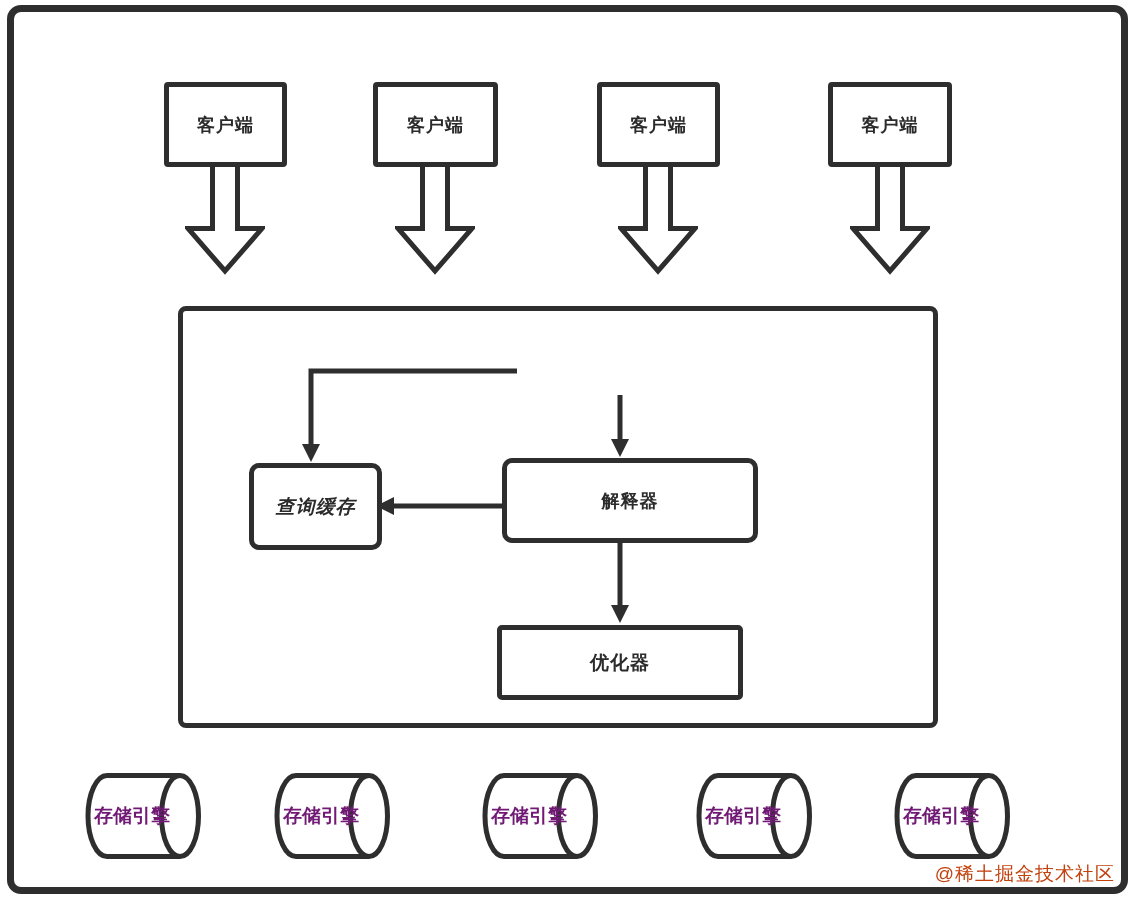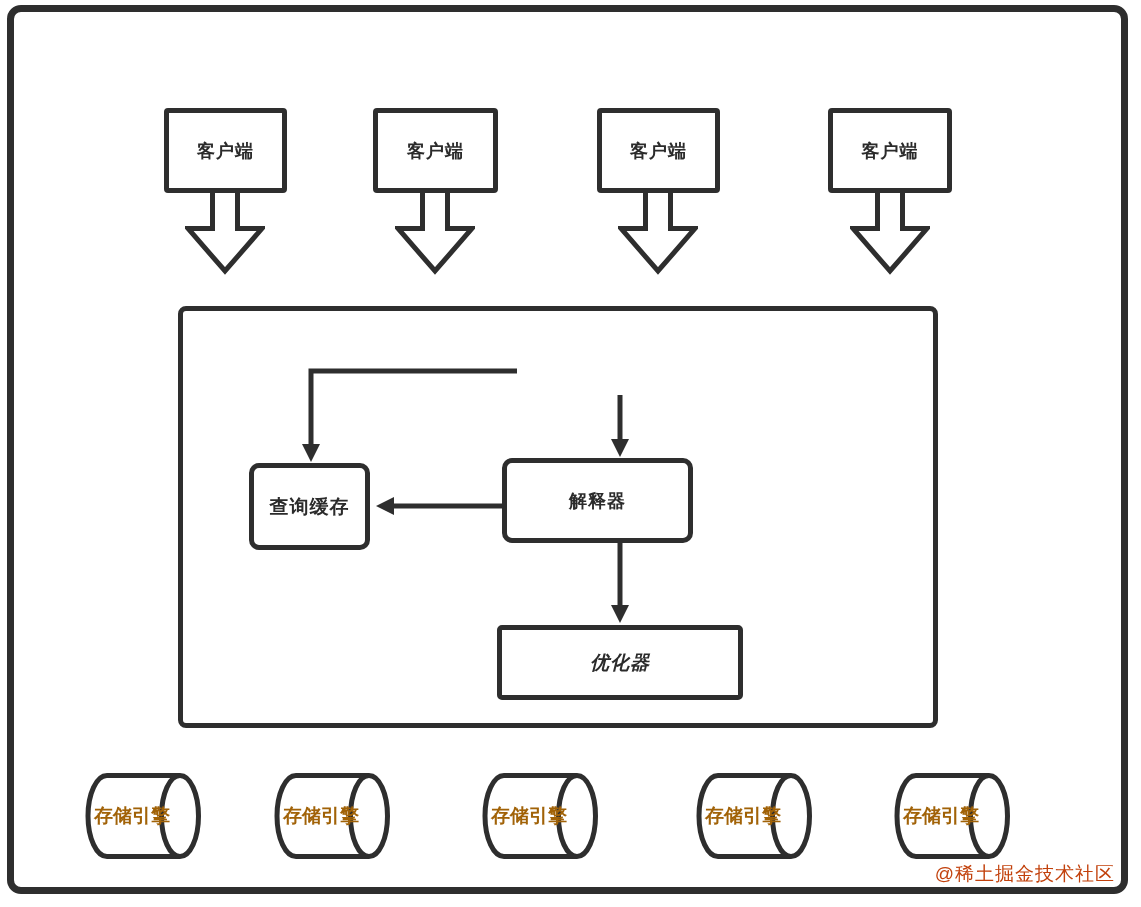--- a/index.html
+++ b/index.html
@@ -33,40 +33,40 @@
     background: #ffffff;
     display: flex;
     align-items: center;
     justify-content: center;
     font-weight: bold;
     font-size: 18px;
     color: #2b2b2b;
     letter-spacing: 1px;
     z-index: 3;
   }
-  .client-box { top: 82px; height: 85px; border-radius: 4px; margin-top: 26px; }
+  .client-box { top: 82px; height: 85px; border-radius: 4px; }
   .client-1 { left: 164px; width: 123px; }
   .client-2 { left: 373px; width: 125px; }
   .client-3 { left: 597px; width: 123px; }
   .client-4 { left: 828px; width: 124px; }
 
   .server-container {
     position: absolute;
     left: 178px; top: 306px;
     width: 760px; height: 422px;
     border: 5px solid #2e2e2e;
     border-radius: 8px;
     box-sizing: border-box;
     background: transparent;
     z-index: 1;
   }
   .connection-box { left: 517px; top: 347px; width: 205px; height: 48px; border-radius: 8px; }
-  .query-cache-box { left: 249px; top: 463px; width: 121px; height: 87px; border-radius: 10px; font-size: 19px; }
-  .parser-box { left: 502px; top: 458px; width: 191px; height: 85px; border-radius: 10px; }
-  .optimizer-box { left: 497px; top: 625px; width: 246px; height: 75px; border-radius: 5px; font-size: 19px; font-style: italic; }
+  .query-cache-box { left: 249px; top: 463px; width: 133px; height: 87px; border-radius: 10px; font-size: 19px; font-style: italic; }
+  .parser-box { left: 502px; top: 458px; width: 256px; height: 85px; border-radius: 10px; }
+  .optimizer-box { left: 497px; top: 625px; width: 246px; height: 75px; border-radius: 5px; font-size: 19px; }
 
   .block-arrow {
     position: absolute;
     top: 165px;
     width: 80px; height: 110px;
     z-index: 2;
   }
   .ba-1 { left: 185px; }
   .ba-2 { left: 395px; }
   .ba-3 { left: 618px; }
@@ -94,21 +94,21 @@
   .cylinder svg { position: absolute; left: 0; top: 0; }
   .cylinder .cyl-label {
     position: absolute;
     left: 5px; top: 0;
     width: 88px; height: 88px;
     display: flex;
     align-items: center;
     justify-content: center;
     font-weight: bold;
     font-size: 19px;
-    color: #a16207;
+    color: #701a75;
     letter-spacing: 0px;
   }
 
   .watermark {
     position: absolute;
     right: 26px;
     top: 861px;
     font-size: 19px;
     color: #c2410c;
     letter-spacing: 1px;

